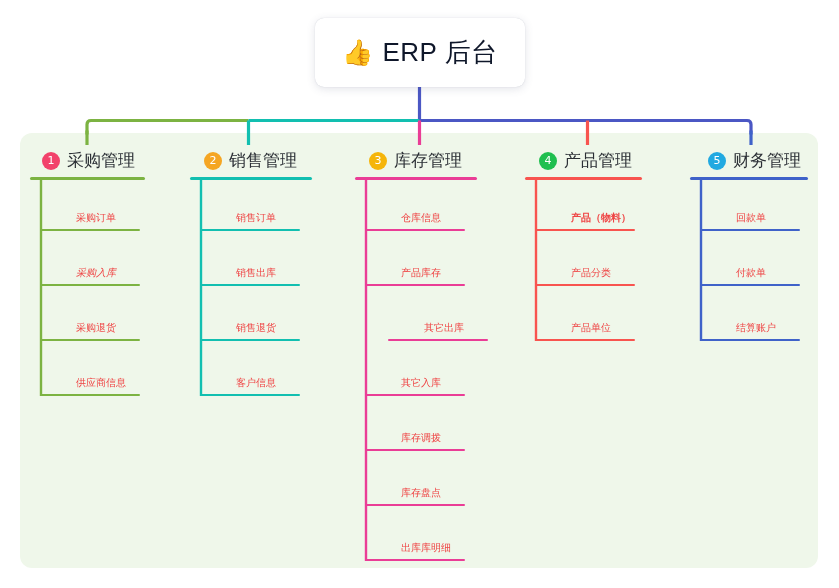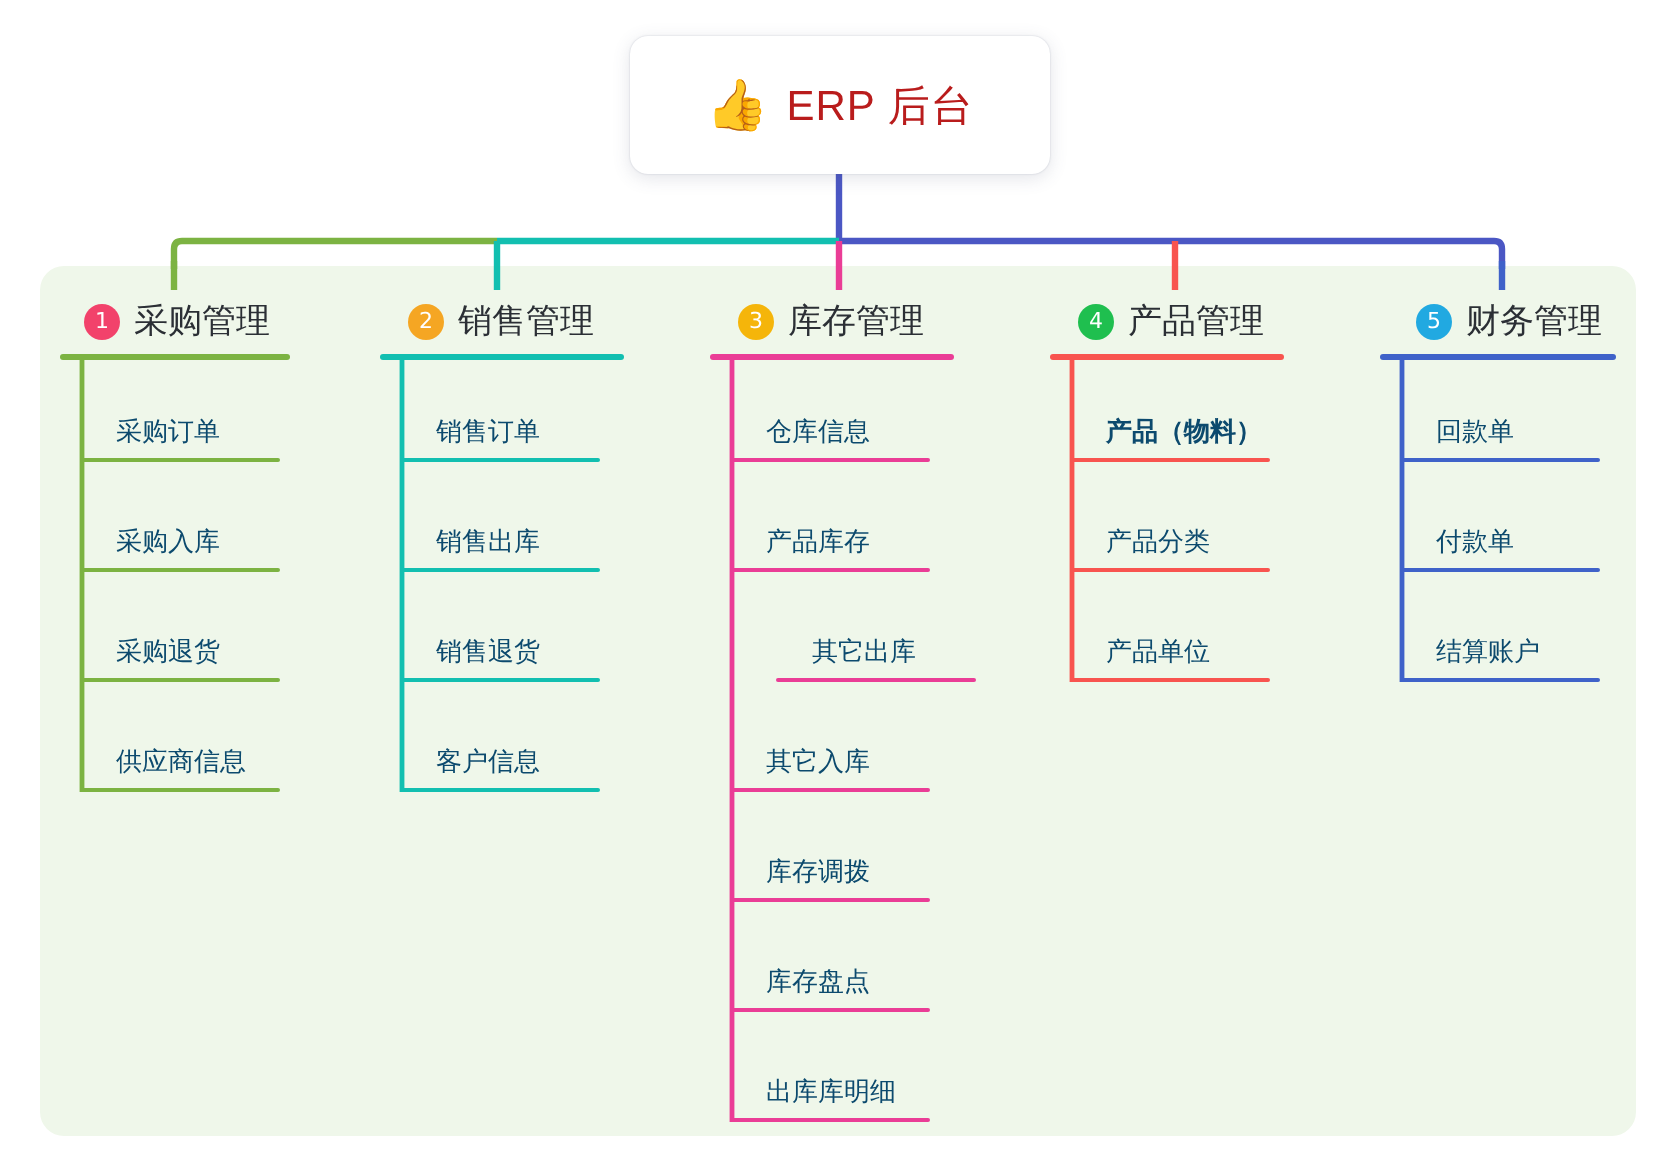--- a/index.html
+++ b/index.html
@@ -43,22 +43,22 @@
     display: flex;
     align-items: center;
     gap: 9px;
   }
   .root-emoji {
     font-size: 25px;
     line-height: 1;
     font-family: "DejaVu Sans", sans-serif;
   }
   .root-title {
-    font-size: 21px;
-    color: #b91c1c;
+    font-size: 26px;
+    color: #0f172a;
     letter-spacing: 0.5px;
     white-space: nowrap;
   }
 
   
   .panel {
     position: absolute;
     left: 20px;
     top: 133px;
     width: 798px;
@@ -111,24 +111,24 @@
     height: 3px;
     border-radius: 2px;
   }
 
   .leaf {
     position: absolute;
     white-space: nowrap;
   }
   .leaf-label {
     position: absolute;
-    left: 18px;
+    left: 36px;
     bottom: 6px;
-    font-size: 13px;
-    color: #0c4a6e;
+    font-size: 10px;
+    color: #ef4444;
   }
   .leaf-rule {
     position: absolute;
     left: 0;
     bottom: 0;
     height: 2px;
     border-radius: 1px;
   }
 </style>
 </head>
@@ -166,21 +166,21 @@
       <div class="column" style="left: 30px; top: 0px;">
         <div class="col-head" style="left: 12px; top: 149px;">
           <span class="badge" style="background: rgb(242, 66, 107);">1</span>
           <span class="col-title">采购管理</span>
         </div>
         <div class="col-rule" style="left: 0px; top: 177px; width: 115px; background: rgb(124, 179, 66);"></div>
         <div class="leaf" style="left: 10px; top: 203px; width: 100px; height: 28px;">
           <span class="leaf-label">采购订单</span>
           <div class="leaf-rule" style="width: 100px; background: rgb(124, 179, 66);"></div>
         </div>
-        <div class="leaf" style="left: 10px; top: 258px; width: 100px; height: 28px;">
+        <div class="leaf" style="left: 10px; top: 258px; width: 100px; height: 28px; font-style: italic;">
           <span class="leaf-label">采购入库</span>
           <div class="leaf-rule" style="width: 100px; background: rgb(124, 179, 66);"></div>
         </div>
         <div class="leaf" style="left: 10px; top: 313px; width: 100px; height: 28px;">
           <span class="leaf-label">采购退货</span>
           <div class="leaf-rule" style="width: 100px; background: rgb(124, 179, 66);"></div>
         </div>
         <div class="leaf" style="left: 10px; top: 368px; width: 100px; height: 28px;">
           <span class="leaf-label">供应商信息</span>
           <div class="leaf-rule" style="width: 100px; background: rgb(124, 179, 66);"></div>

